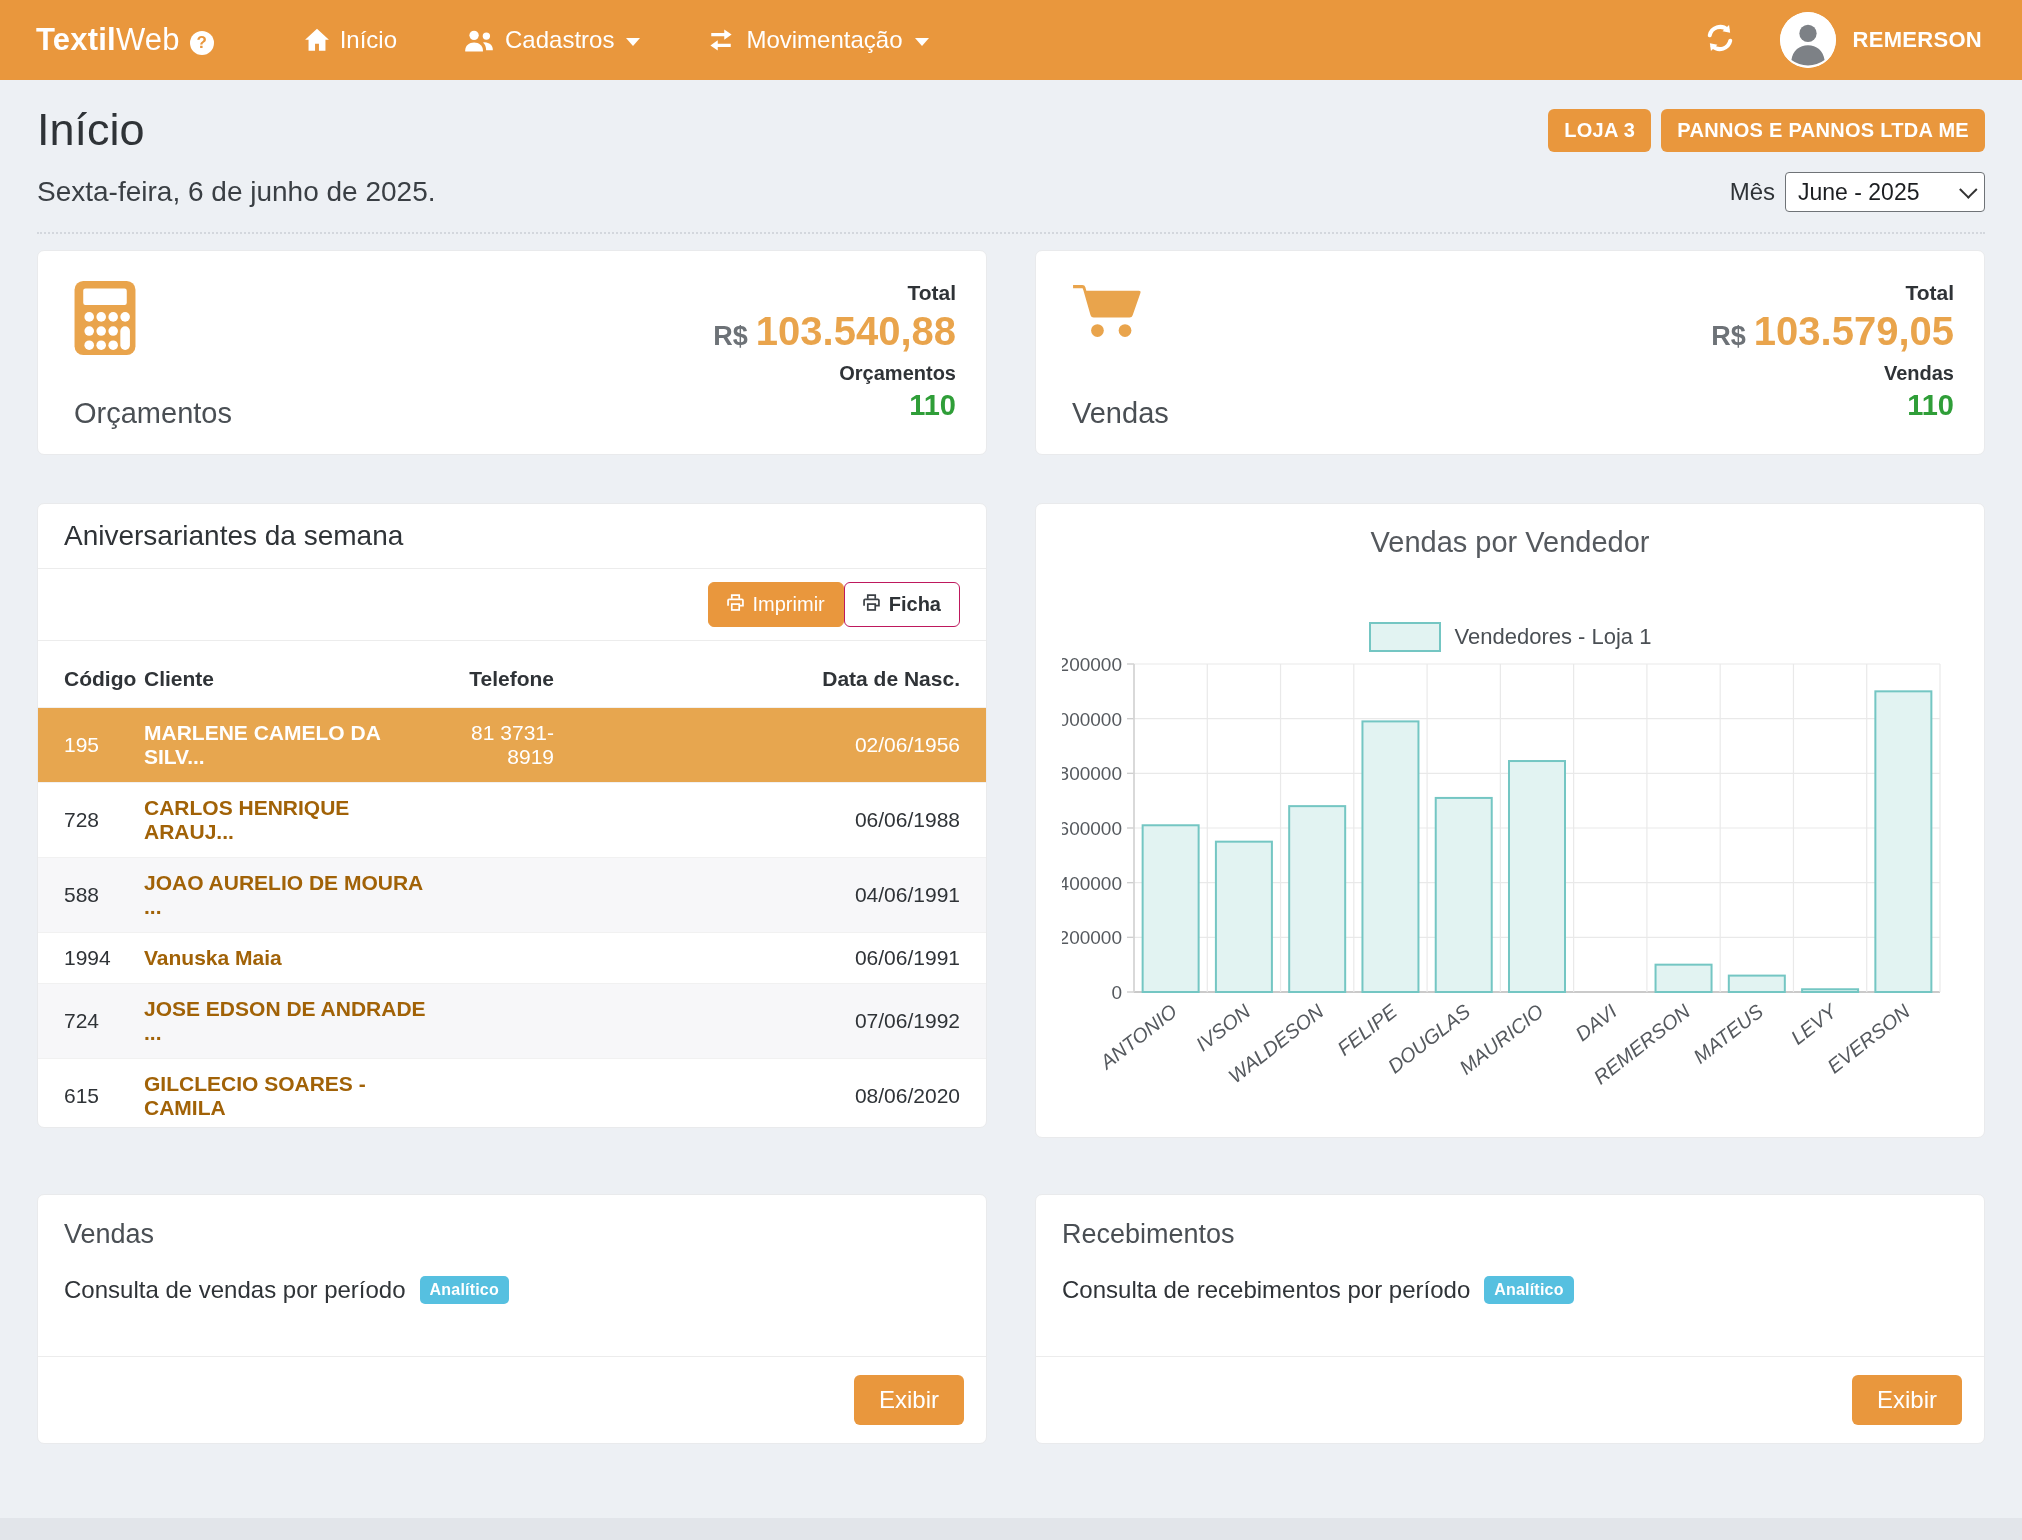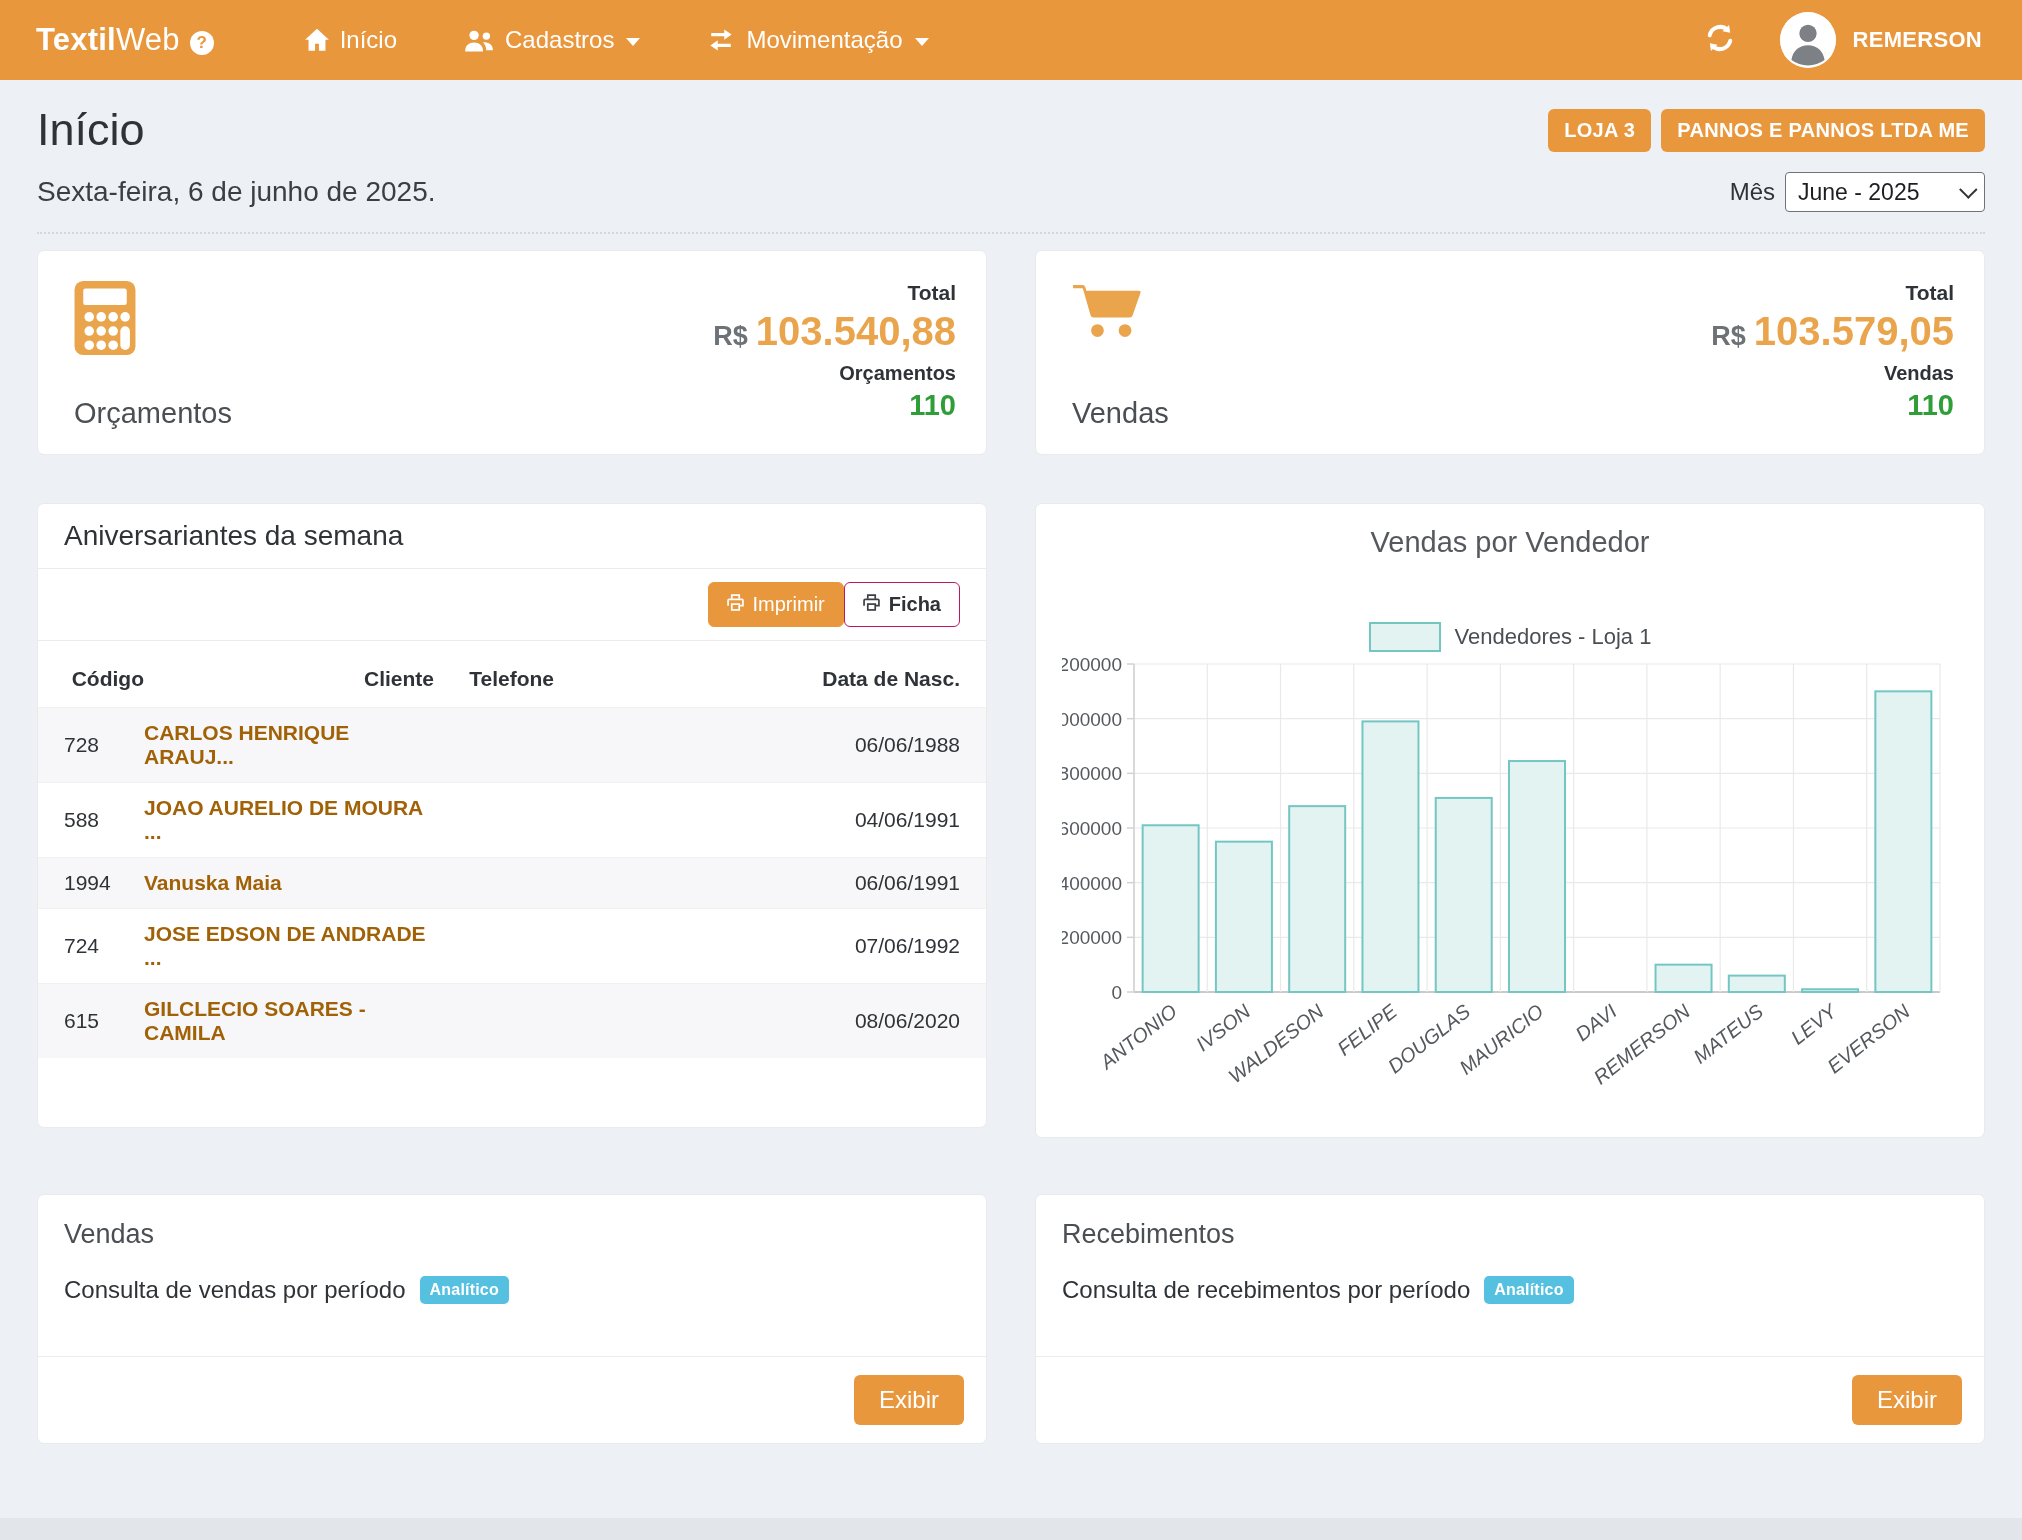--- a/index.html
+++ b/index.html
@@ -55,21 +55,21 @@
   .count-value { font-size:29px; font-weight:bold; color:#2f9e38; margin-top:2px; }
 
   
   .birthdays-card { width:950px; height:625px; overflow:hidden; }
   .card-header { padding:16px 26px; border-bottom:1px solid #ececec; }
   .card-title { font-size:28px; color:#2f3337; font-weight:normal; }
   .bday-toolbar { display:flex; justify-content:flex-end; gap:0; padding:13px 26px; border-bottom:1px solid #ececec; }
   .btn-print { display:flex; align-items:center; gap:9px; background:#e9973d; color:#fff; border:1px solid #e9973d; border-radius:6px; font-size:20px; padding:10px 18px; cursor:pointer; font-family:inherit; }
   .btn-ficha { display:flex; align-items:center; gap:9px; background:#fff; color:#2f3337; border:1px solid #be185d; border-radius:6px; font-size:20px; padding:10px 18px; cursor:pointer; font-family:inherit;font-weight:bold; }
   .bday-table { width:100%; border-collapse:collapse; }
-  .bday-table th { font-size:21px; font-weight:bold; color:#2f3337; text-align:right; padding:26px 0 16px 0; }
+  .bday-table th { font-size:21px; font-weight:bold; color:#2f3337; text-align:left; padding:26px 0 16px 0; }
   .bday-table td { font-size:21px; color:#2f3337; padding:13px 0; }
   .col-code   { width:106px; padding-left:26px !important; }
   .col-client { width:290px; }
   .col-phone  { width:120px; text-align:right !important; }
   .col-date   { text-align:right !important; padding-right:26px !important; }
   .bday-table tbody tr { border-top:1px solid #f1f1f1; cursor:pointer; }
   .bday-table tbody tr:nth-child(odd) { background:#f7f7f9; }
   .bday-table td.cell-client { font-weight:bold; color:#a16207; }
   tr.hl { background:#e7a64f !important; }
   tr.hl td { color:#fff !important; }
@@ -264,20 +264,26 @@
         <table class="bday-table">
           <thead>
             <tr>
               <th class="col-code">Código</th>
               <th class="col-client">Cliente</th>
               <th class="col-phone">Telefone</th>
               <th class="col-date">Data de Nasc.</th>
             </tr>
           </thead>
           <tbody>
+              <tr class="hl">
+                <td class="col-code cell-code">195</td>
+                <td class="col-client cell-client">MARLENE CAMELO DA SILV...</td>
+                <td class="col-phone cell-phone">81 3731-8919</td>
+                <td class="col-date cell-date">02/06/1956</td>
+              </tr>
               <tr>
                 <td class="col-code cell-code">728</td>
                 <td class="col-client cell-client">CARLOS HENRIQUE ARAUJ...</td>
                 <td class="col-phone cell-phone"></td>
                 <td class="col-date cell-date">06/06/1988</td>
               </tr>
               <tr>
                 <td class="col-code cell-code">588</td>
                 <td class="col-client cell-client">JOAO AURELIO DE MOURA ...</td>
                 <td class="col-phone cell-phone"></td>

